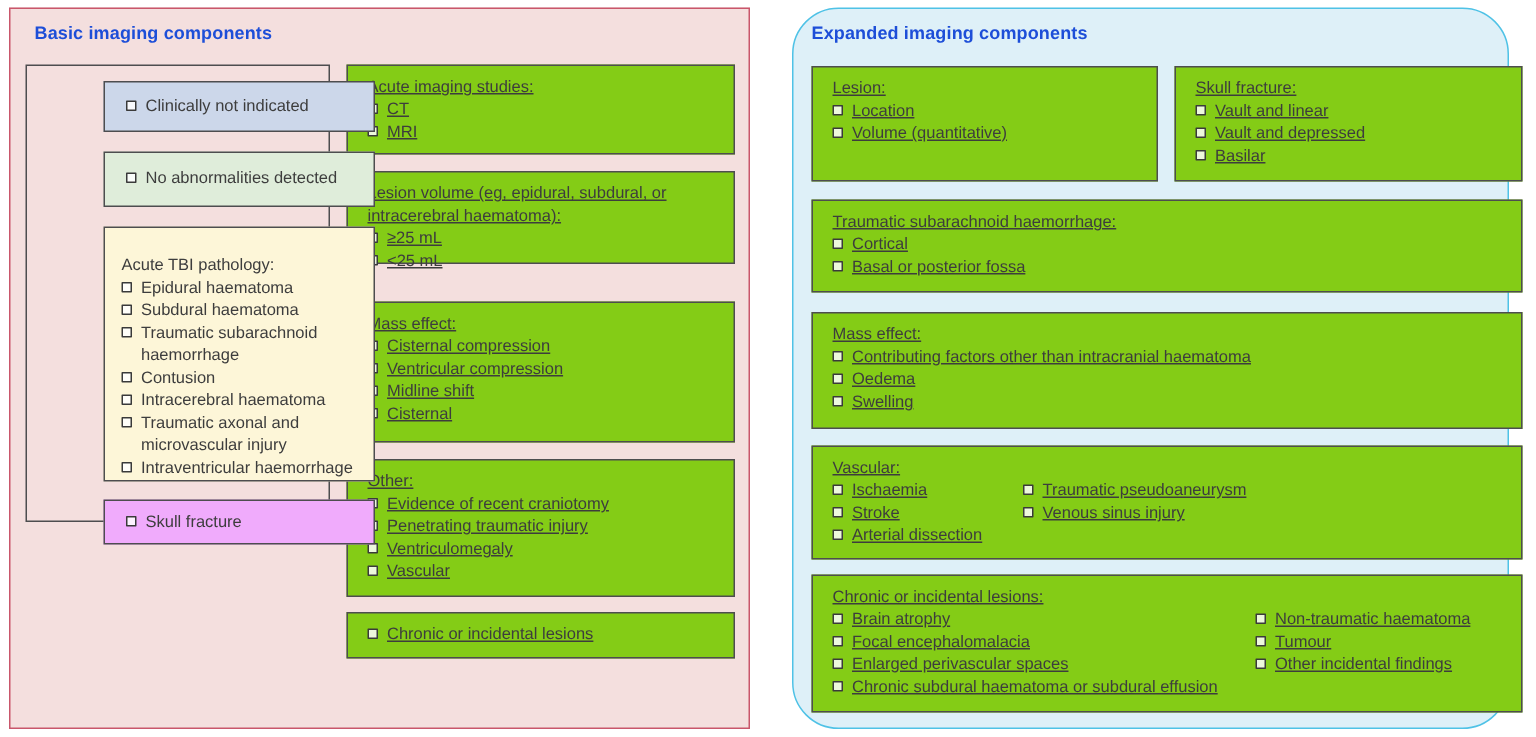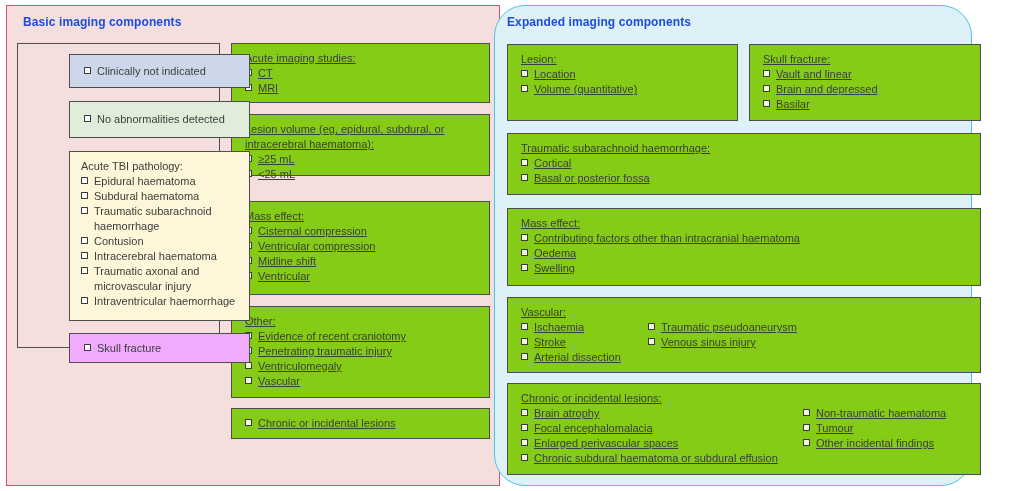--- a/index.html
+++ b/index.html
@@ -9,21 +9,21 @@
     font-family: "Liberation Sans", sans-serif;
     font-size: 11px; color: var(--text, #3d3d3d);
     background: #ffffff; overflow: hidden;
   }
   .panel { position: absolute; top: 5px; height: 481px; border: 1.6px solid; }
   .panel-basic {
     left: 6px; width: 494px;
     background: var(--pink-bg, #f4dfde); border-color: var(--pink-border, #c9566b);
   }
   .panel-expanded {
-    left: 494px; width: 478px;
+    left: 528px; width: 478px;
     background: var(--blue-bg, #def0f8); border-color: var(--blue-border, #4fc2e6); border-radius: 31px;
   }
   .panel-title {
     position: absolute; margin: 0; font-size: 12px; font-weight: bold;
     color: #1d4ed8; top: 9px; letter-spacing: 0.1px;
   }
   .panel-basic .panel-title { left: 16px; }
   .panel-expanded .panel-title { left: 12px; }
 
   .group-container {
@@ -33,21 +33,21 @@
 
   .chip {
     position: absolute; left: 21px; width: 181px;
     border: 1.2px solid var(--box-border, #4d4d4f);
     padding: 0 8px 0 14px; display: flex; flex-direction: column; justify-content: center;
     line-height: 15px; z-index: 2; margin-left: 41px;
   }
   .chip-blue   { top: 48px;  height: 34px; background: var(--chip-blue-bg, #ccd7ea); }
   .chip-green  { top: 95px;  height: 37px; background: var(--chip-green-bg, #dfedda); }
   .chip-yellow { top: 145px; height: 170px; background: var(--chip-yellow-bg, #fdf6d8);
-                 justify-content: flex-start; padding: 7px 6px 0 11px; }
+                 justify-content: flex-end; padding: 7px 6px 0 11px; }
   .chip-white  { top: 327px; height: 30px; background: #f0abfc; }
 
   .wbox {
     position: absolute; background: #84cc16;
     border: 1.2px solid var(--box-border, #4d4d4f);
     padding: 7px 10px 0 13px; line-height: 15px; text-decoration: underline;
   }
   .panel-basic .wbox { left: 224px; width: 259px; }
   .pos-b1 { top: 37px;  height: 60px; }
   .pos-b2 { top: 108px; height: 62px; }
@@ -181,21 +181,21 @@
           <div class="item">
             <span class="cb"></span>
             <span class="lbl">Ventricular compression</span>
           </div>
           <div class="item">
             <span class="cb"></span>
             <span class="lbl">Midline shift</span>
           </div>
           <div class="item">
             <span class="cb"></span>
-            <span class="lbl">Ventricular</span>
+            <span class="lbl">Cisternal</span>
           </div>
         </div>
     </div>
 
     <div class="wbox pos-b4">
       <div class="box-title">Other:</div>
       <div>
           <div class="item">
             <span class="cb"></span>
             <span class="lbl">Evidence of recent craniotomy</span>
@@ -242,21 +242,21 @@
 
     <div class="wbox pos-r1b">
       <div class="box-title">Skull fracture:</div>
       <div>
           <div class="item">
             <span class="cb"></span>
             <span class="lbl">Vault and linear</span>
           </div>
           <div class="item">
             <span class="cb"></span>
-            <span class="lbl">Brain and depressed</span>
+            <span class="lbl">Vault and depressed</span>
           </div>
           <div class="item">
             <span class="cb"></span>
             <span class="lbl">Basilar</span>
           </div>
         </div>
     </div>
 
     <div class="wbox pos-r2">
       <div class="box-title">Traumatic subarachnoid haemorrhage:</div>

